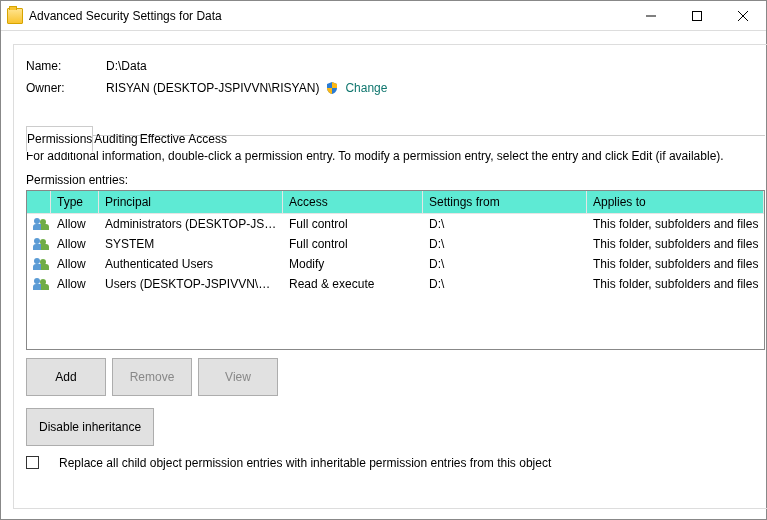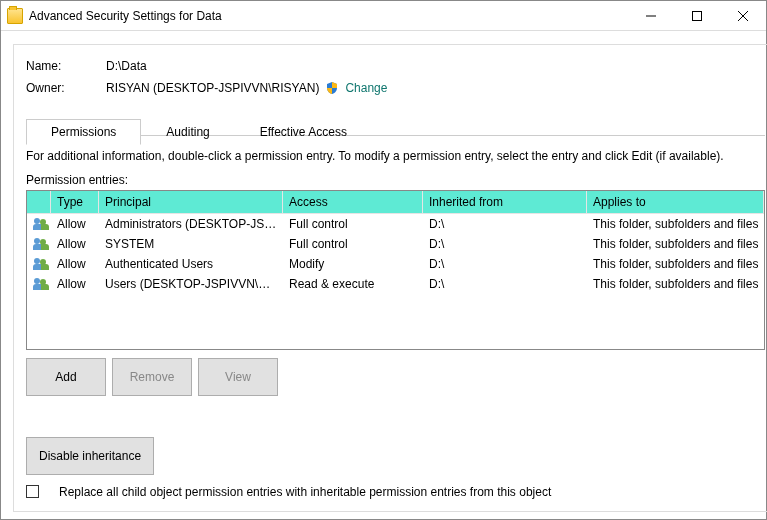--- a/index.html
+++ b/index.html
@@ -12,21 +12,21 @@
     .winbtn { width: 46px; height: 30px; display: flex; align-items: center; justify-content: center; }
     .winbtn svg { width: 10px; height: 10px; }
     .content { flex: 1; padding: 13px 12px 10px 12px; display: flex; }
     .inner-frame { border: 1px solid #ddd; flex: 1; padding: 10px 12px 12px 12px; display: flex; flex-direction: column; }
     .info-row { display: flex; padding: 4px 0; }
     .info-label { width: 80px; }
     .owner-row { display: flex; align-items: center; gap: 6px; }
     .shield { display: inline-flex; }
     .link { color: #0f766e; cursor: pointer; }
     .tabs { display: flex; border-bottom: 1px solid #ccc; margin-top: 10px; }
-    .tab { padding: 5px 24px; border: 1px solid transparent; position: relative; top: 10px; cursor: pointer; }
+    .tab { padding: 5px 0; border: 1px solid transparent; position: relative; top: 17px; cursor: pointer; }
     .tab.active { border: 1px solid #ccc; border-bottom: 1px solid #fff; background: #fff; }
     .desc { margin: 12px 0 8px 0; line-height: 1.4; }
     .section-label { margin-bottom: 3px; }
     .listview { border: 1px solid #888; height: 160px; background: #fff; }
     .list-header { display: flex; border-bottom: 1px solid #e5e5e5; background: #5eead4; }
     .list-header .col { padding: 4px 6px; border-right: 1px solid #e5e5e5; }
     .list-body .row { display: flex; align-items: center; height: 20px; }
     .list-body .cell { padding: 2px 6px; white-space: nowrap; overflow: hidden; text-overflow: ellipsis; }
     .col-icon { width: 24px; flex: 0 0 24px; display: flex; align-items: center; justify-content: center; }
     .col-type { width: 48px; flex: 0 0 48px; }
@@ -105,21 +105,21 @@
     <div class="desc">For additional information, double-click a permission entry. To modify a permission entry, select the entry and click Edit (if available).</div>
 
     <div class="section-label">Permission entries:</div>
 
     <div class="listview">
       <div class="list-header">
         <div class="col col-icon"></div>
         <div class="col col-type">Type</div>
         <div class="col col-principal">Principal</div>
         <div class="col col-access">Access</div>
-        <div class="col col-inherited">Inherited from</div>
+        <div class="col col-inherited">Settings from</div>
         <div class="col col-applies">Applies to</div>
       </div>
       <div class="list-body" id="list-body">
             <div class="row">
               <div class="cell col-icon">
                 <div class="people-icon">
                   <div class="h1"></div>
                   <div class="h2"></div>
                   <div class="b"></div>
                 </div>
@@ -175,21 +175,21 @@
           </div>
     </div>
 
     <div class="btn-row">
       <div class="btn">Add</div>
       <div class="btn disabled">Remove</div>
       <div class="btn disabled">View</div>
     </div>
 
     <div class="disable-inh">
-      <div class="btn" style="min-width:auto;margin-top:29px;">Disable inheritance</div>
+      <div class="btn" style="min-width:auto;">Disable inheritance</div>
     </div>
 
     <div class="checkbox-row">
       <div class="checkbox"></div>
       <span>Replace all child object permission entries with inheritable permission entries from this object</span>
     </div>
 
     </div>
 
     <div class="footer-btns">

